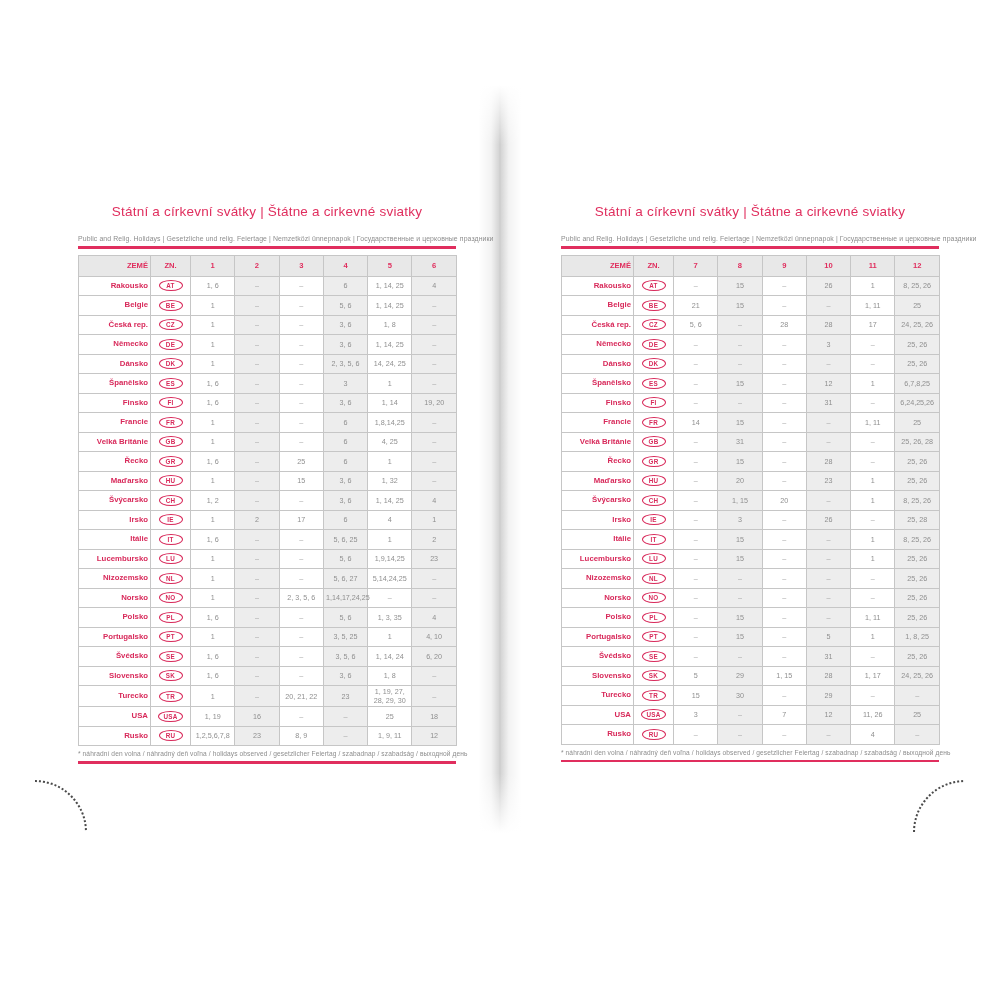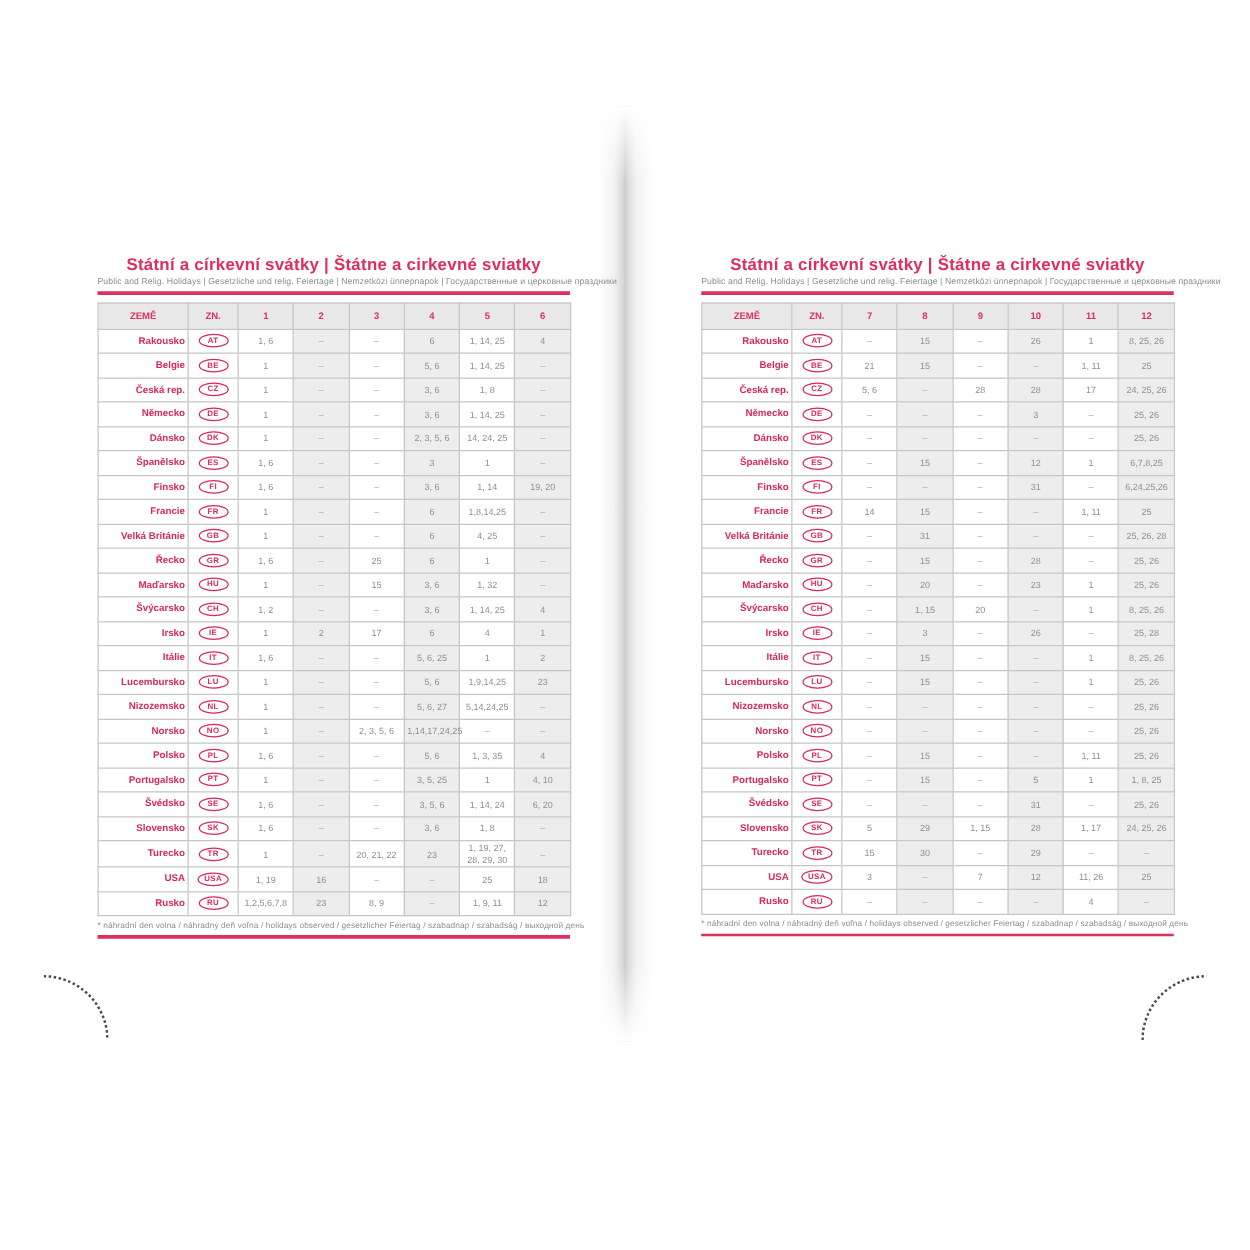--- a/index.html
+++ b/index.html
@@ -19,33 +19,33 @@
     background:linear-gradient(to top,#fff,rgba(255,255,255,0));}
   .arc{position:absolute;width:104px;height:104px;border:2.5px dotted #4a4a4a;
     border-radius:50%;box-sizing:border-box;}
   .arc-left{left:-17px;top:780px;clip-path:polygon(50% 0%,100% 0%,100% 50%,50% 50%);}
   .arc-right{left:913px;top:780px;clip-path:polygon(0% 0%,50% 0%,50% 50%,0% 50%);}
 
   .sheet{position:absolute;top:204px;width:378px;}
   .sheet.left{left:78px;}
   .sheet.right{left:561px;}
 
-  .title{color:#e02e5e;font-size:13.5px;font-weight:bold;text-align:center;
-    letter-spacing:0.2px;margin-bottom:3px;}
+  .title{color:#e02e5e;font-size:13.5px;font-weight:normal;text-align:center;
+    letter-spacing:0.2px;margin-bottom:16px;}
   .subtitle{color:#8d8d8d;font-size:6.9px;text-align:left;white-space:nowrap;
     letter-spacing:0.1px;margin-bottom:4px;}
   .rule{height:2.6px;background:#e02e5e;margin-bottom:6px;}
   .rule.bottom{margin-top:4px;margin-bottom:0;}
 
   table.holidays{border-collapse:collapse;width:100%;table-layout:fixed;}
   table.holidays th, table.holidays td{
     border:1px solid #c6c6c6;box-sizing:border-box;padding:1px 2px;}
   table.holidays th{
     background:#e8e8e8;color:#e02e5e;font-size:7.6px;font-weight:bold;height:21px;}
-  th.country-h{text-align:center;padding-left:6px;}
+  th.country-h{text-align:right;padding-left:6px;}
   col.c-country{width:72px;} col.c-code{width:40px;} col.c-m{width:44.3px;}
   td{height:19.5px;text-align:center;color:#8f8f8f;font-size:7.2px;line-height:1.25;}
   td.country{color:#d8295a;font-weight:bold;text-align:right;padding-left:6px;
     font-size:7.8px;white-space:nowrap;overflow:hidden;}
   td.shade{background:#ededed;}
   .code-oval{display:inline-block;border:1px solid #d8295a;color:#d8295a;
     border-radius:50%;font-size:6.3px;font-weight:bold;line-height:9px;
     min-width:14px;padding:0 4px;letter-spacing:0.3px;}
   .dash{color:#a5a5a5;}
   .footnote{color:#8d8d8d;font-size:6.6px;margin-top:4px;letter-spacing:0.1px;

